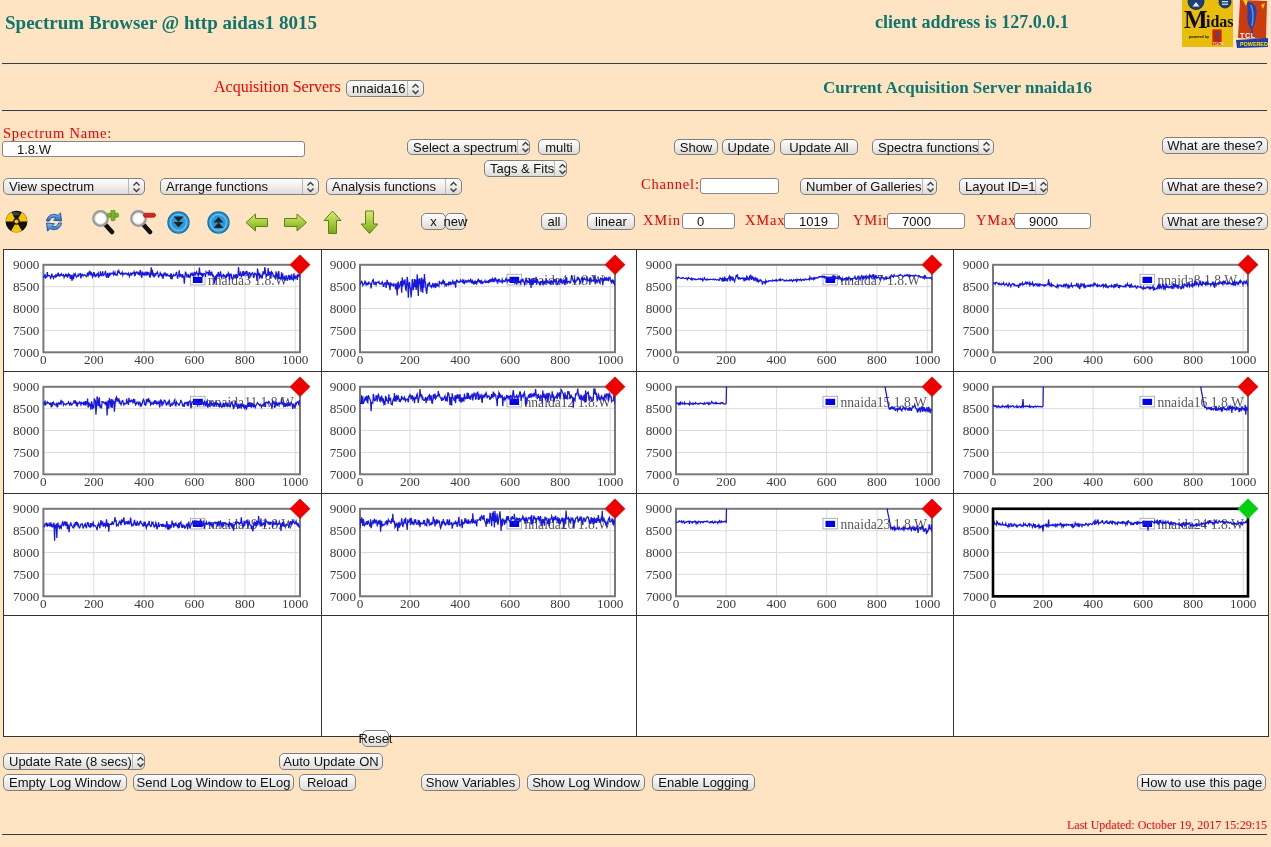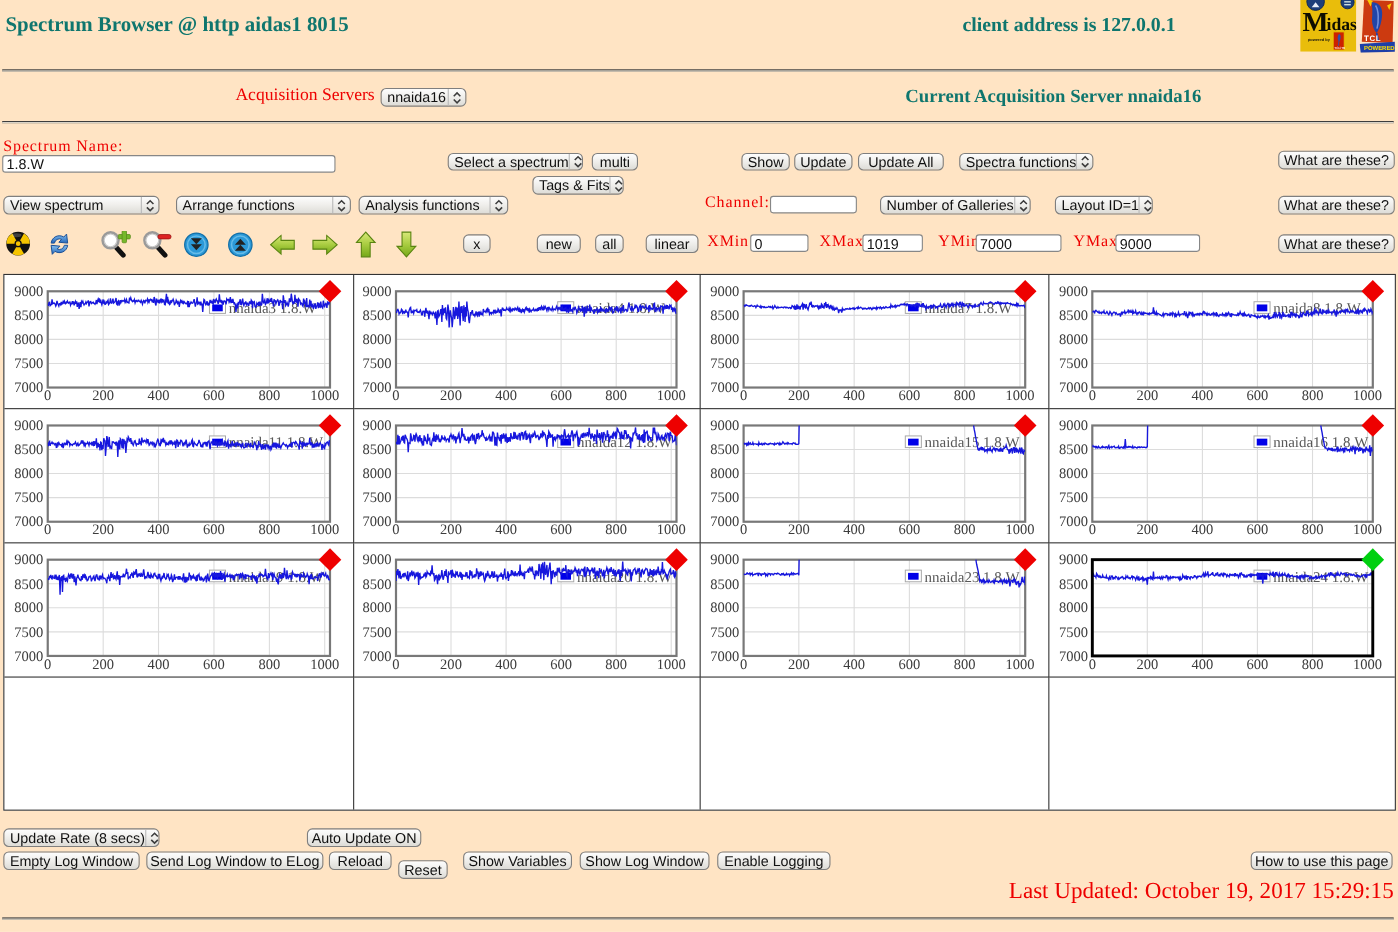--- a/index.html
+++ b/index.html
@@ -7,21 +7,21 @@
 .rl{position:absolute;font:14px "Liberation Serif",serif;color:#ee0000;white-space:nowrap}
 .rl2{position:absolute;font:14.5px "Liberation Serif",serif;color:#ee0000;white-space:nowrap;letter-spacing:0.8px}
 .rb{position:absolute;font-weight:bold;font-family:"Liberation Serif",serif;color:#0f766e;white-space:nowrap}
 .btn,.sel{position:absolute;background:linear-gradient(#fdfdfd,#efeeeb 50%,#dddcd7);border:1px solid #7f7f7f;
  border-radius:5px;font:13px "Liberation Sans",sans-serif;color:#111;display:flex;align-items:flex-start;
  justify-content:center;white-space:nowrap}
 .sel{justify-content:space-between;padding-left:5px}
 .sel .sp{display:flex;align-items:center;justify-content:center;width:16px;flex:0 0 16px;align-self:stretch;
  border-left:1px solid #b8b8b8}
 .inp{position:absolute;background:#fff;border:1px solid #878787;border-radius:3px;
- font:13px "Liberation Sans",sans-serif;color:#111;padding:0 0 0 3px;display:flex;align-items:center}
+ font:13px "Liberation Sans",sans-serif;color:#111;padding:0 0 0 14px;display:flex;align-items:center}
 .ic{position:absolute}
 #grid{position:absolute;left:3px;top:249px;width:1266px;height:488px;border:1px solid #333;
  background:#fff;display:grid;grid-template-columns:318px 315px 317px 314px;grid-template-rows:122px 122px 122px 120px}
 #grid div{border-right:1px solid #333;border-bottom:1px solid #333;overflow:hidden}
 #grid div:nth-child(4n){border-right:none}
 #grid div:nth-child(n+13){border-bottom:none}
 </style></head><body>
 <div class="rb" style="left:5px;top:12px;font-size:19px">Spectrum Browser @ http aidas1 8015</div>
 <div class="rb" style="left:875px;top:12px;font-size:18px">client address is 127.0.0.1</div>
 <svg class="ic" style="left:1182px;top:0" width="51" height="47" viewBox="0 0 51 47">
@@ -221,21 +221,21 @@
     <defs>
       <linearGradient id="gg" x1="0" y1="0" x2="0" y2="1">
         <stop offset="0" stop-color="#d8e878"></stop>
         <stop offset="0.5" stop-color="#a8cc40"></stop>
         <stop offset="1" stop-color="#74a818"></stop>
       </linearGradient>
     </defs>
     <path d="M1 14 L5.5 14 L5.5 1 L13.5 1 L13.5 14 L18 14 L9.5 23.5 Z" fill="url(#gg)" stroke="#5a8412" stroke-width="1"></path>
   </svg>
 <div class="btn" style="left:421px;top:213px;width:25px;height:17px">x</div>
-<div class="btn" style="left:488px;top:213px;width:40px;height:17px">new</div>
+<div class="btn" style="left:445px;top:213px;width:21px;height:17px">new</div>
 <div class="btn" style="left:541px;top:213px;width:26px;height:17px">all</div>
 <div class="btn" style="left:587px;top:213px;width:48px;height:17px">linear</div>
 <div class="rl2" style="left:643px;top:212px">XMin</div>
 <div class="inp" style="left:682px;top:213px;width:53px;height:16px">0</div>
 <div class="rl2" style="left:745px;top:212px">XMax</div>
 <div class="inp" style="left:784px;top:213px;width:55px;height:16px">1019</div>
 <div class="rl2" style="left:853px;top:212px">YMin</div>
 <div class="inp" style="left:887px;top:213px;width:78px;height:16px">7000</div>
 <div class="rl2" style="left:976px;top:212px">YMax</div>
 <div class="inp" style="left:1014px;top:213px;width:77px;height:16px">9000</div>
@@ -613,18 +613,18 @@
       <svg width="9" height="12" viewBox="0 0 9 12">
         <polyline points="1.5,4.5 4.5,1.5 7.5,4.5" fill="none" stroke="#3c3c3c" stroke-width="1.4"></polyline>
         <polyline points="1.5,7.5 4.5,10.5 7.5,7.5" fill="none" stroke="#3c3c3c" stroke-width="1.4"></polyline>
       </svg>
     </span>
   </div>
 <div class="btn" style="left:279px;top:753px;width:104px;height:17px">Auto Update ON</div>
 <div class="btn" style="left:3px;top:774px;width:124px;height:17px">Empty Log Window</div>
 <div class="btn" style="left:133px;top:774px;width:161px;height:17px">Send Log Window to ELog</div>
 <div class="btn" style="left:299px;top:774px;width:57px;height:17px">Reload</div>
-<div class="btn" style="left:362px;top:782px;width:45px;height:17px">Reset</div>
+<div class="btn" style="left:362px;top:730px;width:27px;height:17px">Reset</div>
 <div class="btn" style="left:421px;top:774px;width:99px;height:17px">Show Variables</div>
 <div class="btn" style="left:527px;top:774px;width:118px;height:17px">Show Log Window</div>
 <div class="btn" style="left:652px;top:774px;width:103px;height:17px">Enable Logging</div>
 <div class="btn" style="left:1137px;top:774px;width:129px;height:17px">How to use this page</div>
-<div class="rl" style="right:4px;left:auto;top:797px;font-size:21px;position:absolute">Last Updated: October 19, 2017 15:29:15</div>
+<div class="rl" style="right:4px;left:auto;top:818px;font-size:12px;position:absolute">Last Updated: October 19, 2017 15:29:15</div>
 <div class="hr" style="top:834px"></div>
 </body></html>

